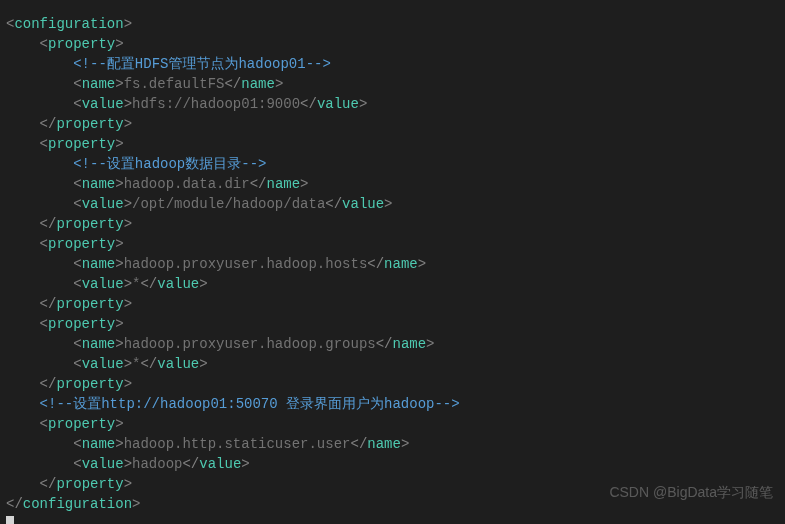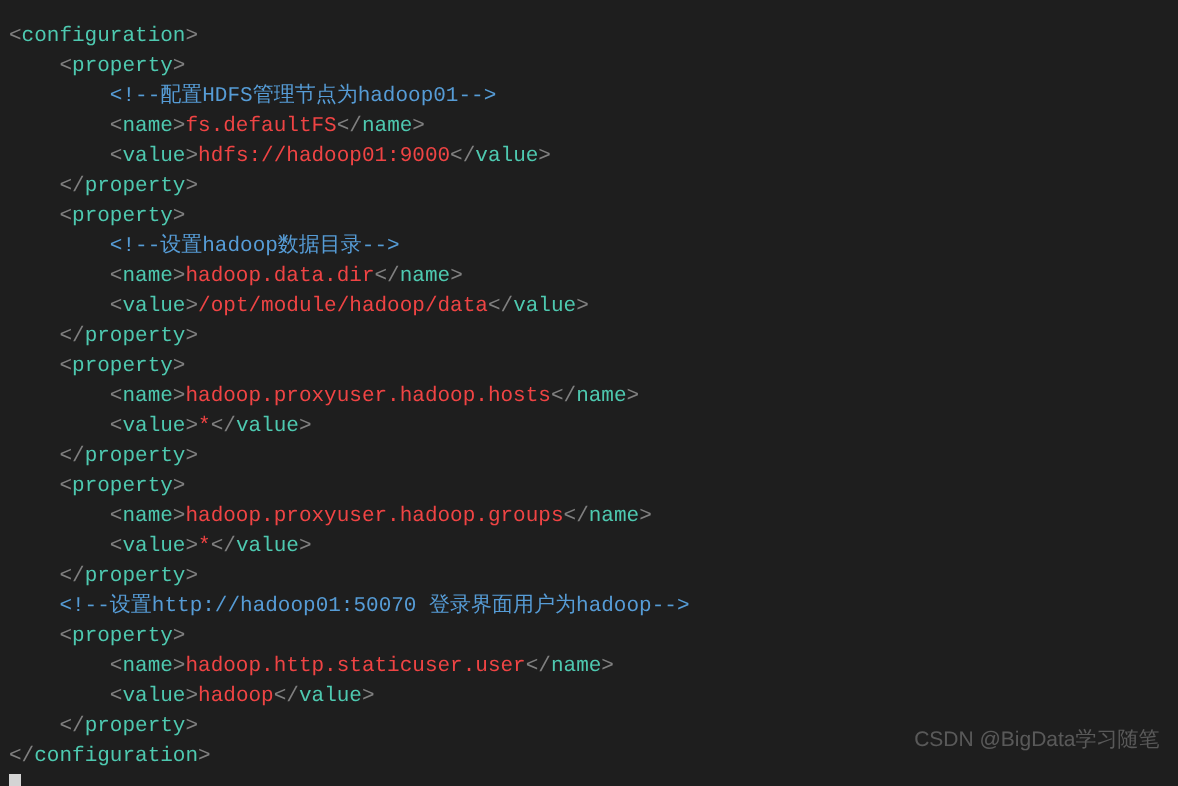--- a/index.html
+++ b/index.html
@@ -15,21 +15,21 @@
   }
   .editor {
     padding: 14px 0 0 6px;
     white-space: pre;
     color: #d4d4d4;
     position: relative;
   }
   .tag { color: #4ec9b0; }
   .angle { color: #808080; }
   .comment { color: #569cd6; text-align: center; }
-  .content { color: #ef4444; }
+  .content { color: #737373; }
   .watermark {
     position: absolute;
     right: 12px;
     bottom: 22px;
     color: rgba(200,200,200,0.35);
     font-family: sans-serif;
     font-size: 14px;
     pointer-events: none;
   }
   .cursor-block {

